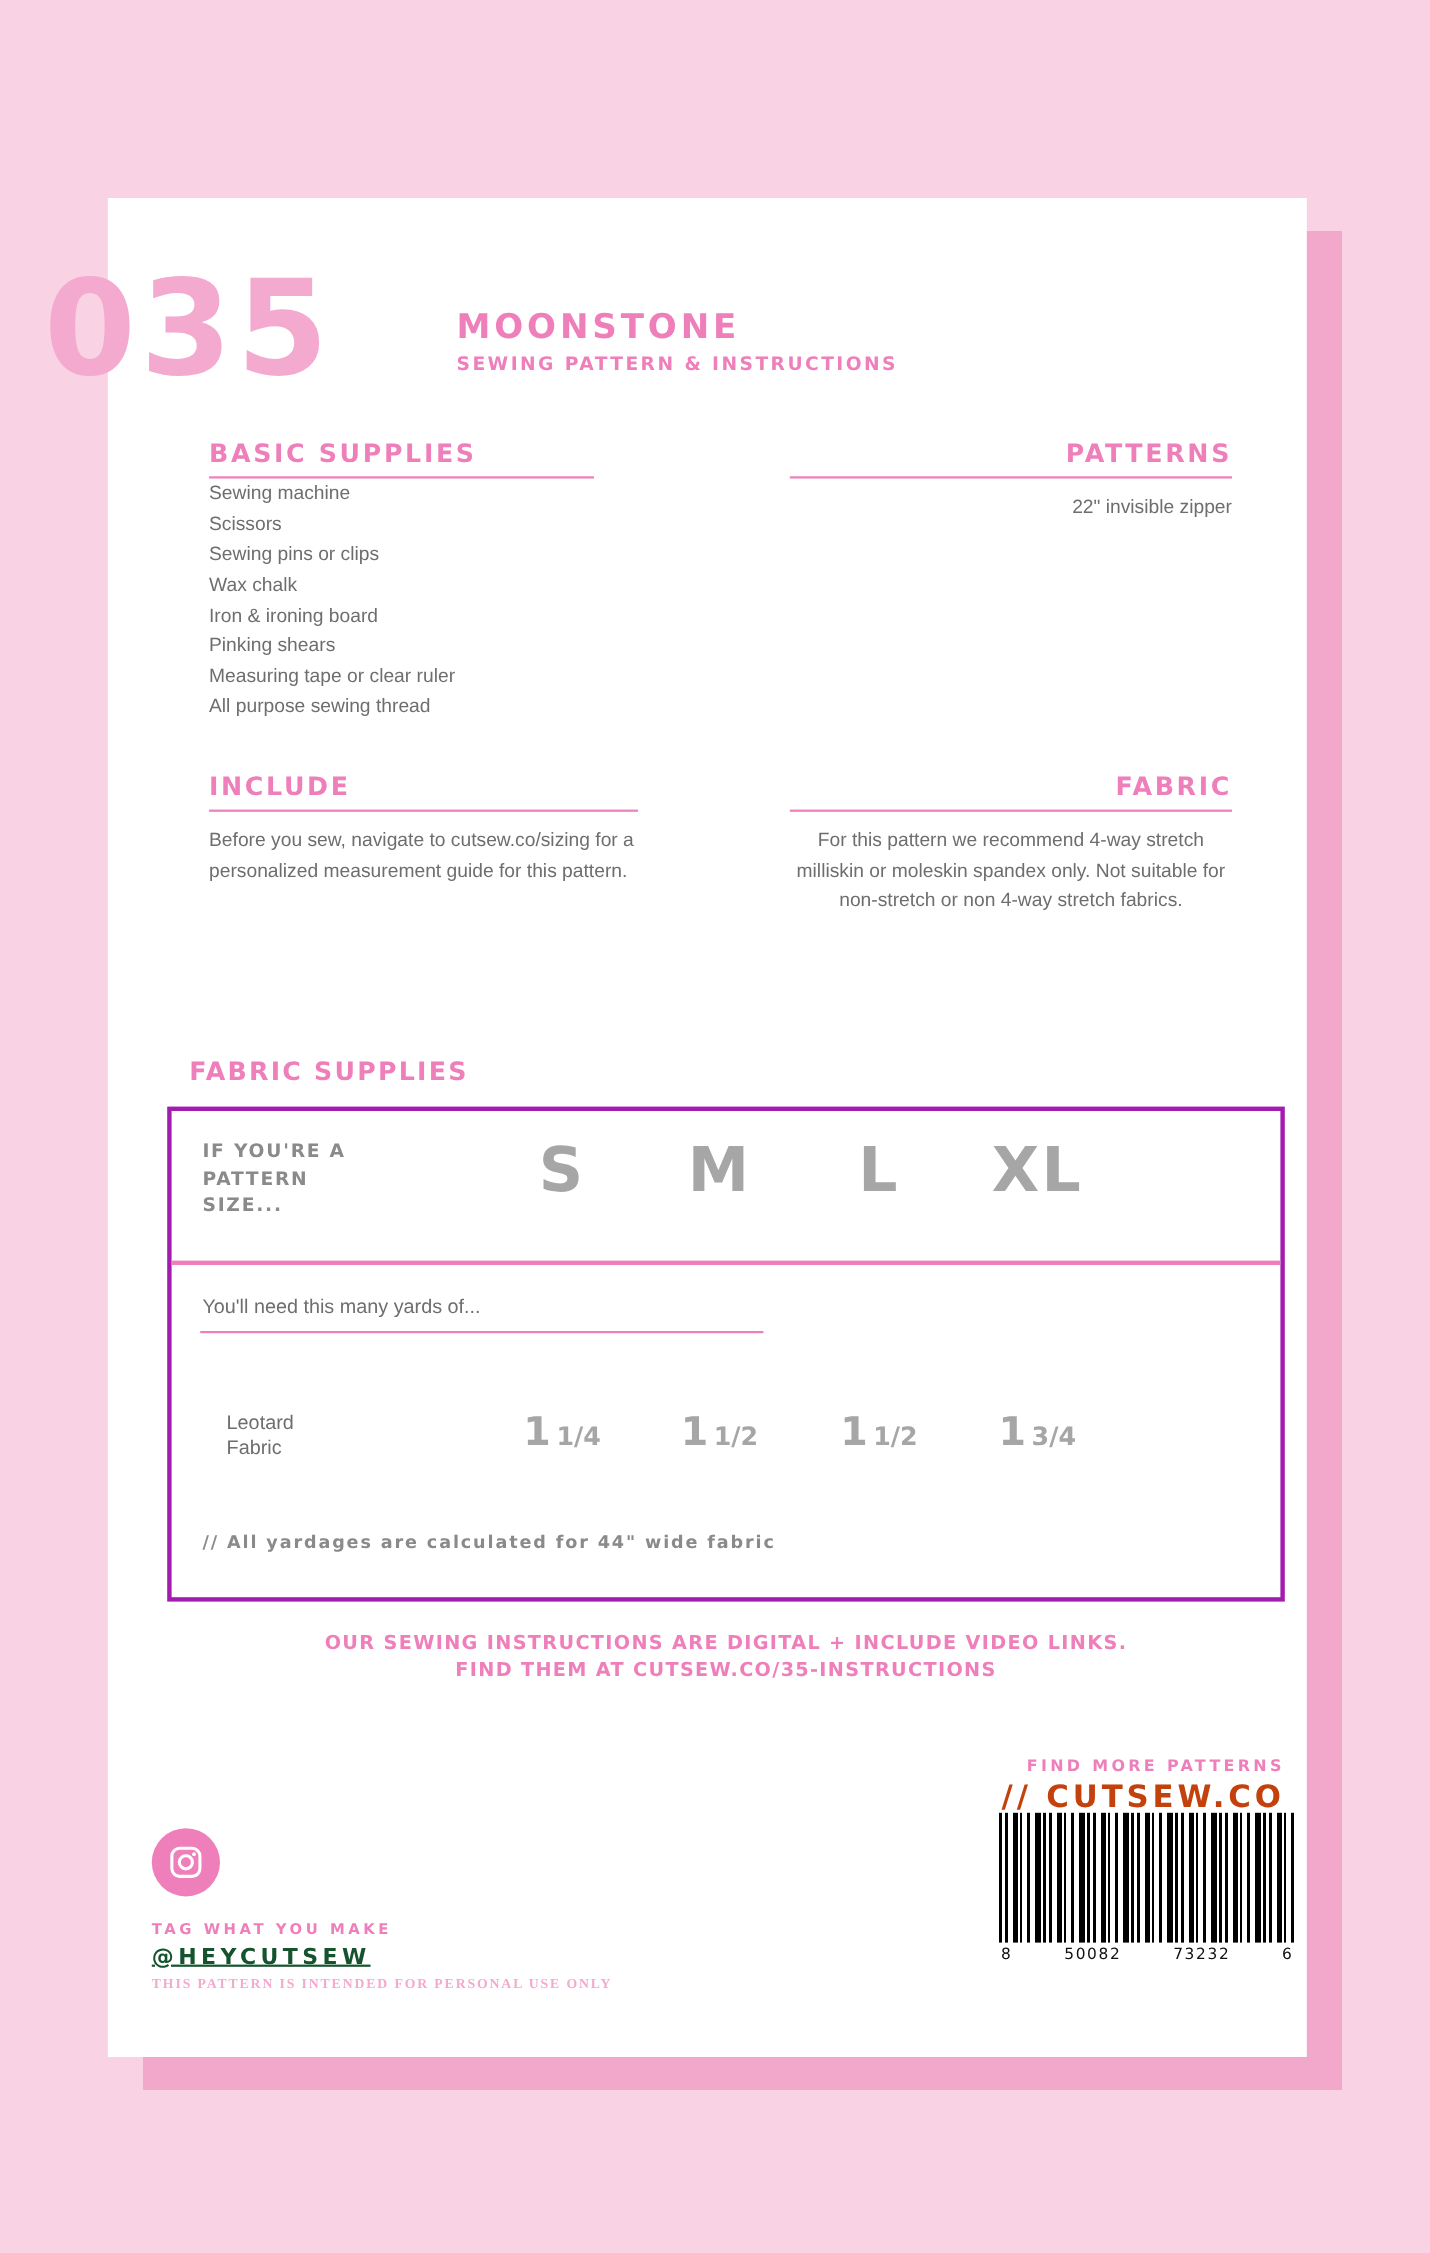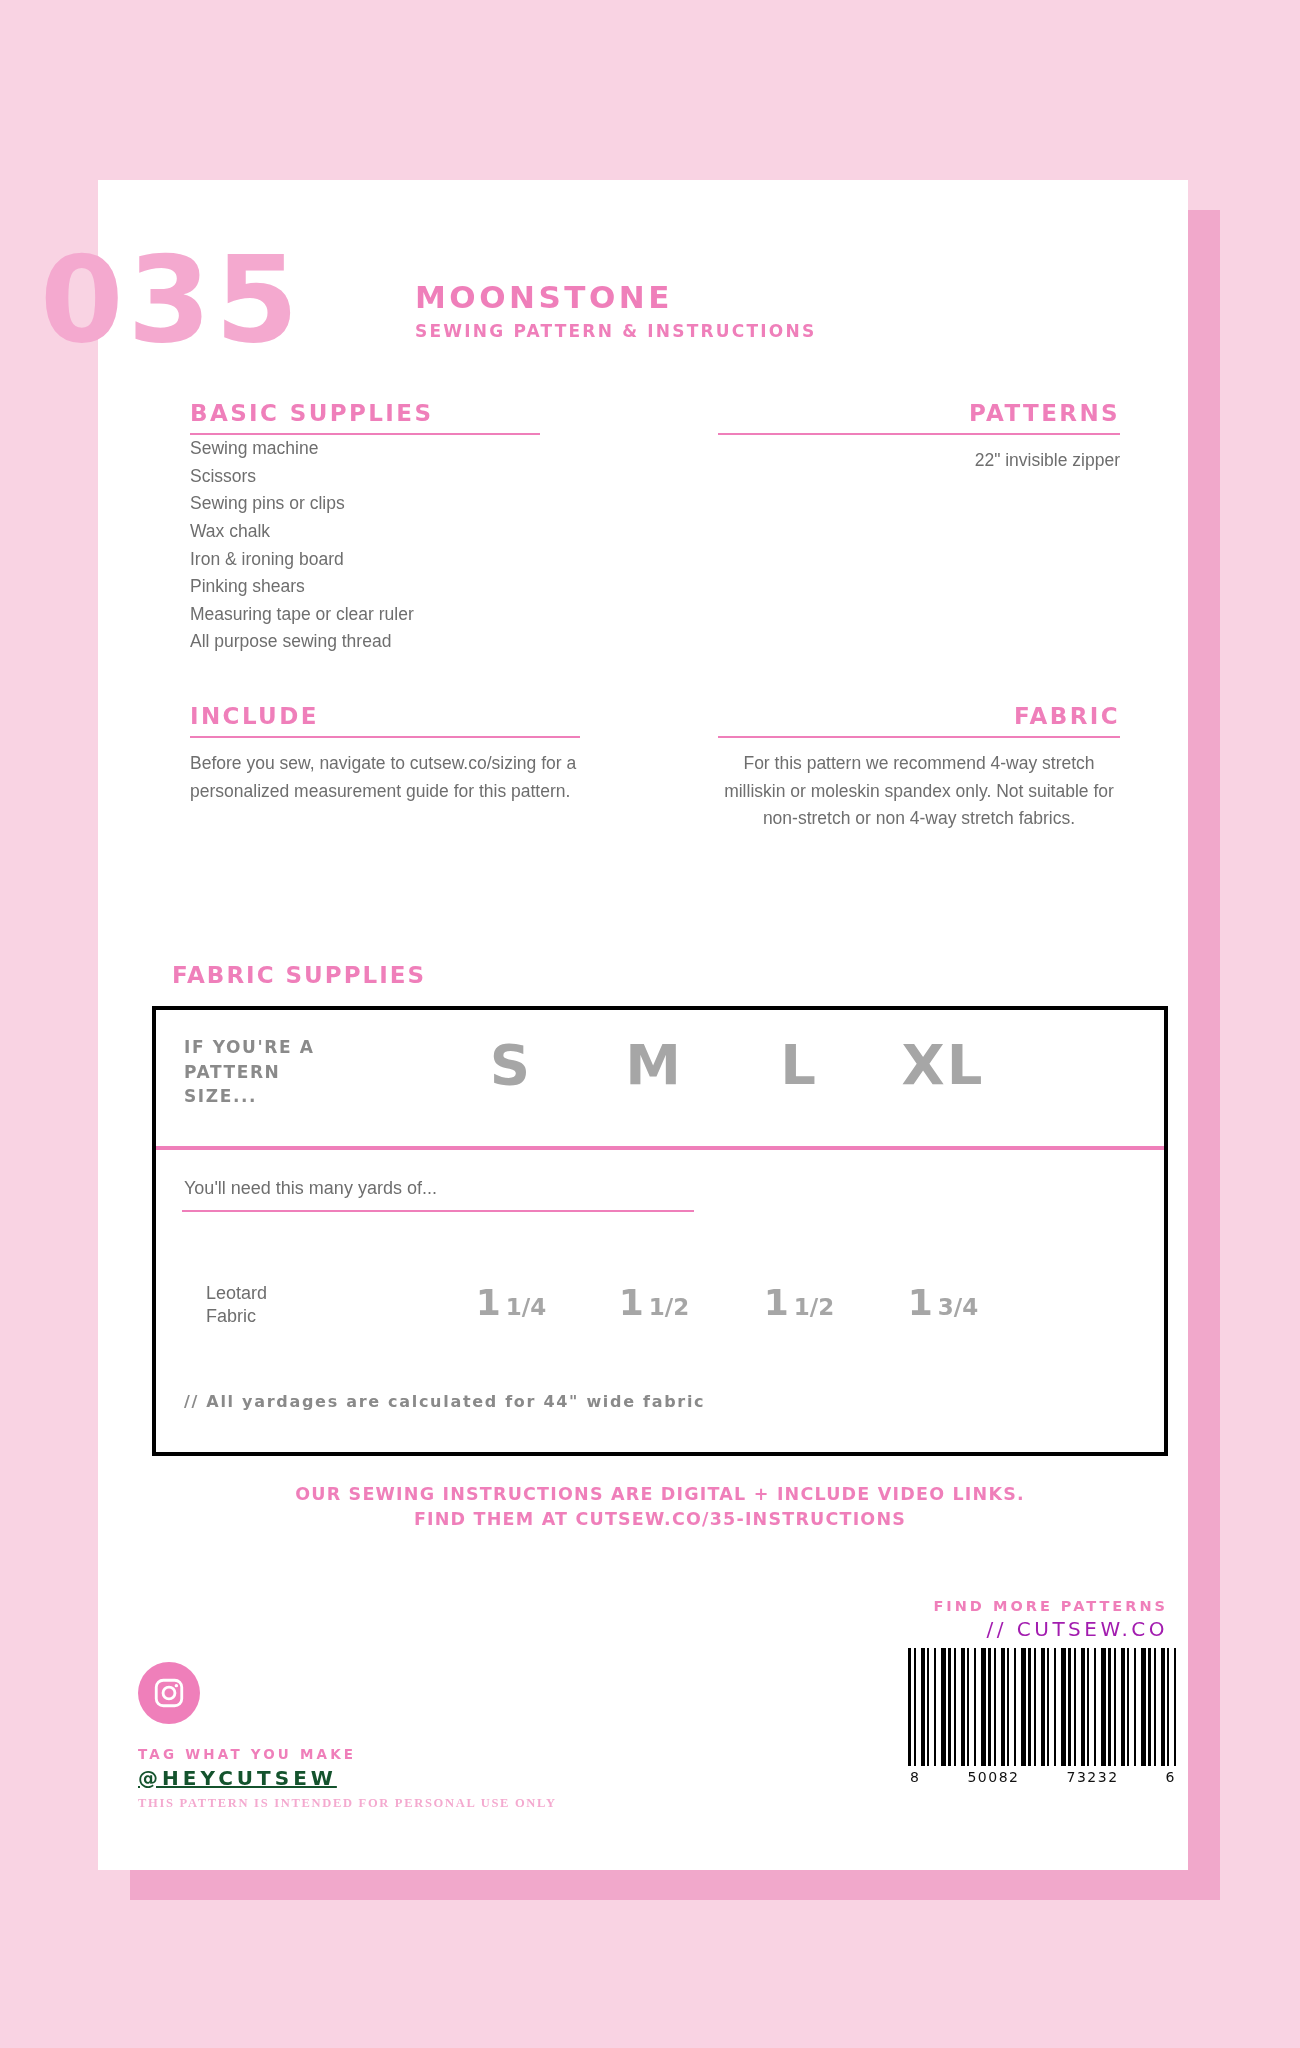--- a/index.html
+++ b/index.html
@@ -105,21 +105,21 @@
     color: #ef7fba;
     letter-spacing: 2px;
     font-family: "DejaVu Sans", sans-serif;
   }
   .fs-box {
     position: absolute;
     left: 152px;
     top: 1006px;
     width: 1016px;
     height: 450px;
-    border: 4px solid #000000;
+    border: 4px solid #a21caf;
     box-sizing: border-box;
   }
   .fs-top {
     position: absolute;
     left: 0; top: 0;
     width: 100%;
     height: 140px;
     border-bottom: 4px solid #ef7fba;
     box-sizing: border-box;
   }
@@ -213,23 +213,23 @@
     text-align: right;
   }
   .find-more .small {
     font-size: 14.5px;
     font-weight: bold;
     color: #ef7fba;
     letter-spacing: 3px;
     font-family: "DejaVu Sans", sans-serif;
   }
   .find-more .big {
-    font-size: 20px;
-    font-weight: normal;
-    color: #a21caf;
+    font-size: 28px;
+    font-weight: bold;
+    color: #c2410c;
     letter-spacing: 3.5px;
     font-family: "DejaVu Sans", sans-serif;
     margin-top: 3px;
   }
 
   .barcode-wrap {
     position: absolute;
     right: 122px;
     top: 1648px;
     width: 270px;

